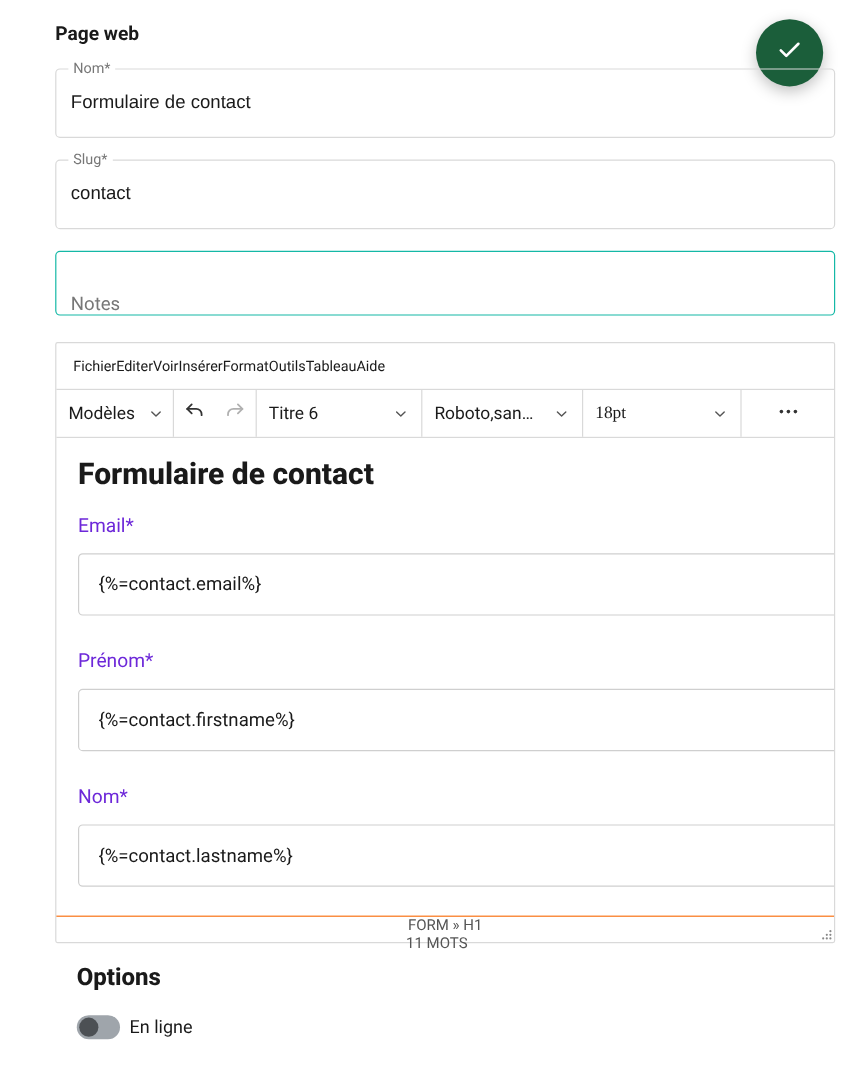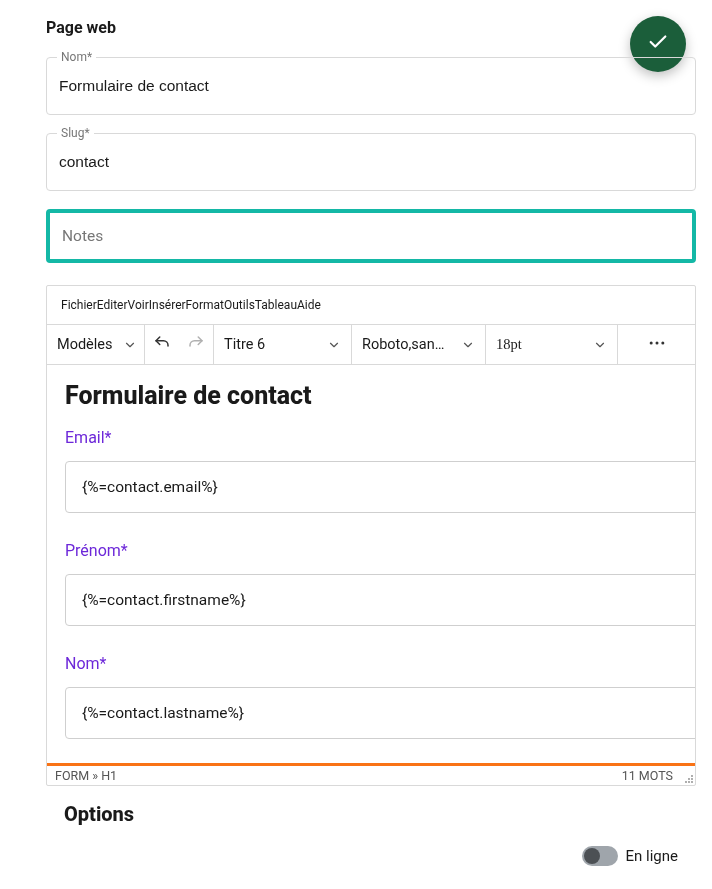--- a/index.html
+++ b/index.html
@@ -63,26 +63,26 @@
       outline: none;
       width: 100%;
       height: 100%;
       padding: 0 12px;
       font-size: 15.5px;
       color: #1a1a1a;
       background: transparent;
     }
     .field-notes {
       position: relative;
-      border: 4px solid #14b8a6;
+      border: 1px solid #14b8a6;
       border-radius: 4px;
       margin-bottom: 22px;
       height: 54px;
       display: flex;
-      align-items: center;
+      align-items: flex-end;
       padding: 0 12px;
     }
     .field-notes .placeholder {
       font-size: 15.5px;
       color: #777;
     }
     .editor {
       border: 1px solid #d9d9d9;
       border-radius: 2px;
       margin-bottom: 10px;
@@ -153,25 +153,26 @@
       font-size: 15.5px;
       color: #1a1a1a;
       margin-bottom: 28px;
       width: 684px;
     }
     .statusbar {
       display: flex;
       justify-content: space-between;
       align-items: center;
       height: 22px;
-      border-top: 3px solid #f97316;
+      border-top: 1px solid #f97316;
       font-size: 12.5px;
       color: #555;
       padding: 0 8px;
       position: relative;
+      flex-direction: column;
     }
     .resize-handle {
       position: absolute;
       right: 1px;
       bottom: 1px;
       width: 10px;
       height: 10px;
     }
     .resize-handle svg { display: block; }
     .options {
@@ -179,21 +180,20 @@
     }
     .options-title {
       font-size: 20px;
       font-weight: 800;
       margin-bottom: 20px;
     }
     .switch-row {
       display: flex;
       align-items: center;
       gap: 8px;
-      justify-content: flex-end;
     }
     .switch {
       width: 36px;
       height: 20px;
       background: #9fa5ab;
       border-radius: 12px;
       position: relative;
       cursor: pointer;
     }
     .switch-thumb {

